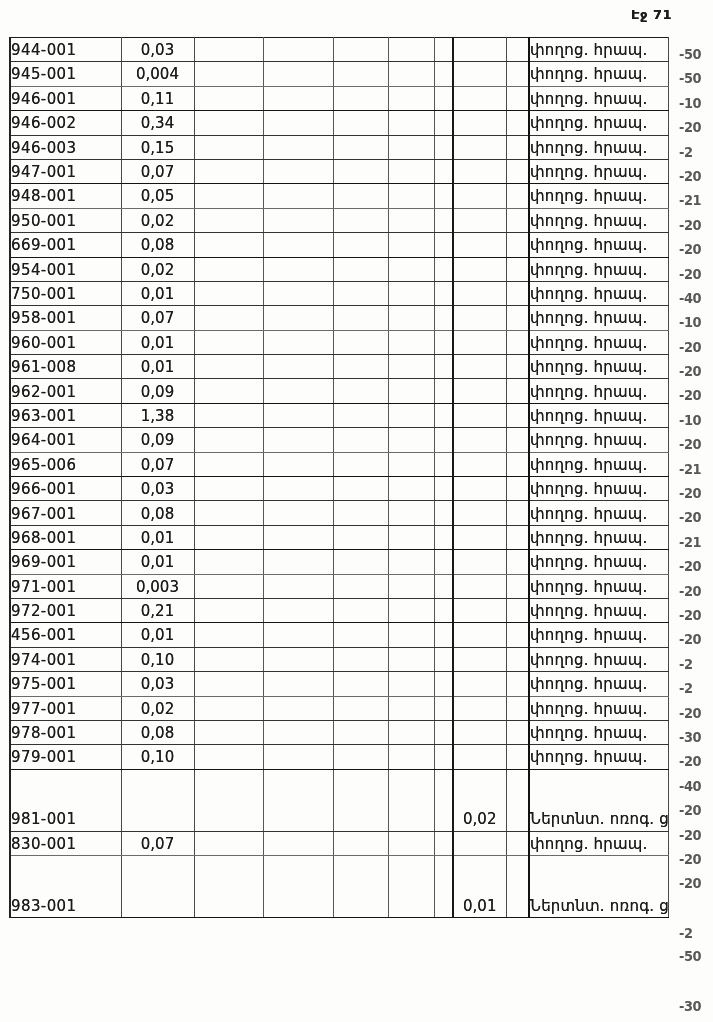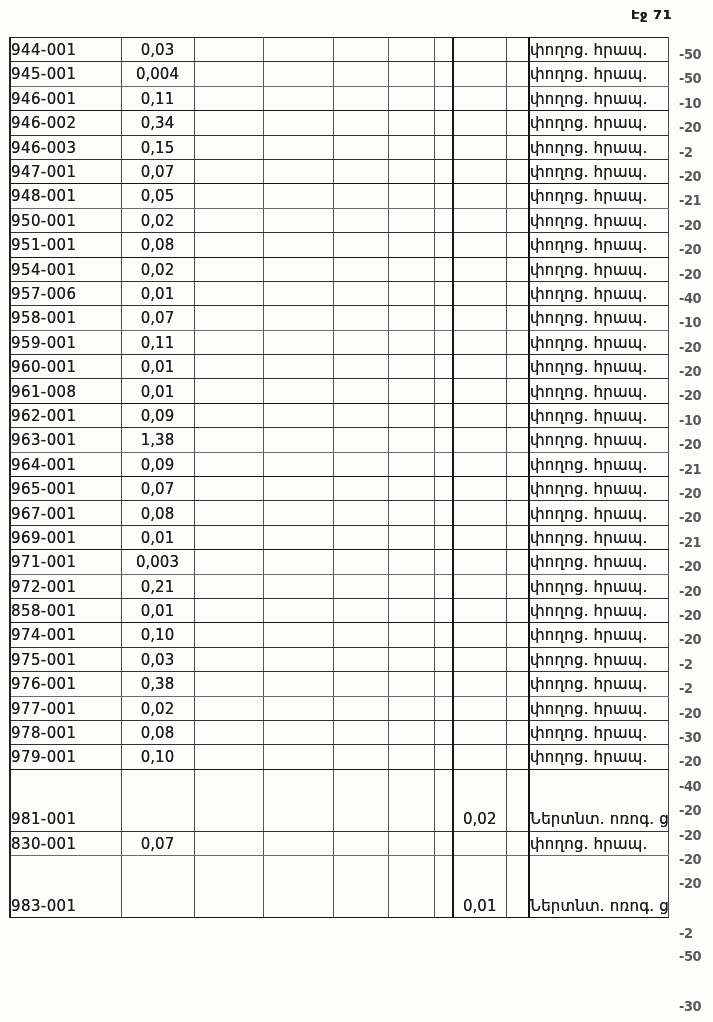--- a/index.html
+++ b/index.html
@@ -157,21 +157,21 @@
           <td class="c-e"></td>
           <td class="c-e"></td>
           <td class="c-e"></td>
           <td class="c-e"></td>
           <td class="c-e"></td>
           <td class="c-val8"></td>
           <td class="c-e"></td>
           <td class="c-desc">փողոց. հրապ.</td>
         </tr>
         <tr>
-          <td class="c-id">951-001</td>
+          <td class="c-id">669-001</td>
           <td class="c-val">0,08</td>
           <td class="c-e"></td>
           <td class="c-e"></td>
           <td class="c-e"></td>
           <td class="c-e"></td>
           <td class="c-e"></td>
           <td class="c-val8"></td>
           <td class="c-e"></td>
           <td class="c-desc">փողոց. հրապ.</td>
         </tr>
@@ -181,21 +181,21 @@
           <td class="c-e"></td>
           <td class="c-e"></td>
           <td class="c-e"></td>
           <td class="c-e"></td>
           <td class="c-e"></td>
           <td class="c-val8"></td>
           <td class="c-e"></td>
           <td class="c-desc">փողոց. հրապ.</td>
         </tr>
         <tr>
-          <td class="c-id">957-006</td>
+          <td class="c-id">750-001</td>
           <td class="c-val">0,01</td>
           <td class="c-e"></td>
           <td class="c-e"></td>
           <td class="c-e"></td>
           <td class="c-e"></td>
           <td class="c-e"></td>
           <td class="c-val8"></td>
           <td class="c-e"></td>
           <td class="c-desc">փողոց. հրապ.</td>
         </tr>
@@ -205,32 +205,20 @@
           <td class="c-e"></td>
           <td class="c-e"></td>
           <td class="c-e"></td>
           <td class="c-e"></td>
           <td class="c-e"></td>
           <td class="c-val8"></td>
           <td class="c-e"></td>
           <td class="c-desc">փողոց. հրապ.</td>
         </tr>
         <tr>
-          <td class="c-id">959-001</td>
-          <td class="c-val">0,11</td>
-          <td class="c-e"></td>
-          <td class="c-e"></td>
-          <td class="c-e"></td>
-          <td class="c-e"></td>
-          <td class="c-e"></td>
-          <td class="c-val8"></td>
-          <td class="c-e"></td>
-          <td class="c-desc">փողոց. հրապ.</td>
-        </tr>
-        <tr>
           <td class="c-id">960-001</td>
           <td class="c-val">0,01</td>
           <td class="c-e"></td>
           <td class="c-e"></td>
           <td class="c-e"></td>
           <td class="c-e"></td>
           <td class="c-e"></td>
           <td class="c-val8"></td>
           <td class="c-e"></td>
           <td class="c-desc">փողոց. հրապ.</td>
@@ -277,22 +265,34 @@
           <td class="c-e"></td>
           <td class="c-e"></td>
           <td class="c-e"></td>
           <td class="c-e"></td>
           <td class="c-e"></td>
           <td class="c-val8"></td>
           <td class="c-e"></td>
           <td class="c-desc">փողոց. հրապ.</td>
         </tr>
         <tr>
-          <td class="c-id">965-001</td>
+          <td class="c-id">965-006</td>
           <td class="c-val">0,07</td>
+          <td class="c-e"></td>
+          <td class="c-e"></td>
+          <td class="c-e"></td>
+          <td class="c-e"></td>
+          <td class="c-e"></td>
+          <td class="c-val8"></td>
+          <td class="c-e"></td>
+          <td class="c-desc">փողոց. հրապ.</td>
+        </tr>
+        <tr>
+          <td class="c-id">966-001</td>
+          <td class="c-val">0,03</td>
           <td class="c-e"></td>
           <td class="c-e"></td>
           <td class="c-e"></td>
           <td class="c-e"></td>
           <td class="c-e"></td>
           <td class="c-val8"></td>
           <td class="c-e"></td>
           <td class="c-desc">փողոց. հրապ.</td>
         </tr>
         <tr>
@@ -301,20 +301,32 @@
           <td class="c-e"></td>
           <td class="c-e"></td>
           <td class="c-e"></td>
           <td class="c-e"></td>
           <td class="c-e"></td>
           <td class="c-val8"></td>
           <td class="c-e"></td>
           <td class="c-desc">փողոց. հրապ.</td>
         </tr>
         <tr>
+          <td class="c-id">968-001</td>
+          <td class="c-val">0,01</td>
+          <td class="c-e"></td>
+          <td class="c-e"></td>
+          <td class="c-e"></td>
+          <td class="c-e"></td>
+          <td class="c-e"></td>
+          <td class="c-val8"></td>
+          <td class="c-e"></td>
+          <td class="c-desc">փողոց. հրապ.</td>
+        </tr>
+        <tr>
           <td class="c-id">969-001</td>
           <td class="c-val">0,01</td>
           <td class="c-e"></td>
           <td class="c-e"></td>
           <td class="c-e"></td>
           <td class="c-e"></td>
           <td class="c-e"></td>
           <td class="c-val8"></td>
           <td class="c-e"></td>
           <td class="c-desc">փողոց. հրապ.</td>
@@ -337,21 +349,21 @@
           <td class="c-e"></td>
           <td class="c-e"></td>
           <td class="c-e"></td>
           <td class="c-e"></td>
           <td class="c-e"></td>
           <td class="c-val8"></td>
           <td class="c-e"></td>
           <td class="c-desc">փողոց. հրապ.</td>
         </tr>
         <tr>
-          <td class="c-id">858-001</td>
+          <td class="c-id">456-001</td>
           <td class="c-val">0,01</td>
           <td class="c-e"></td>
           <td class="c-e"></td>
           <td class="c-e"></td>
           <td class="c-e"></td>
           <td class="c-e"></td>
           <td class="c-val8"></td>
           <td class="c-e"></td>
           <td class="c-desc">փողոց. հրապ.</td>
         </tr>
@@ -363,32 +375,20 @@
           <td class="c-e"></td>
           <td class="c-e"></td>
           <td class="c-e"></td>
           <td class="c-val8"></td>
           <td class="c-e"></td>
           <td class="c-desc">փողոց. հրապ.</td>
         </tr>
         <tr>
           <td class="c-id">975-001</td>
           <td class="c-val">0,03</td>
-          <td class="c-e"></td>
-          <td class="c-e"></td>
-          <td class="c-e"></td>
-          <td class="c-e"></td>
-          <td class="c-e"></td>
-          <td class="c-val8"></td>
-          <td class="c-e"></td>
-          <td class="c-desc">փողոց. հրապ.</td>
-        </tr>
-        <tr>
-          <td class="c-id">976-001</td>
-          <td class="c-val">0,38</td>
           <td class="c-e"></td>
           <td class="c-e"></td>
           <td class="c-e"></td>
           <td class="c-e"></td>
           <td class="c-e"></td>
           <td class="c-val8"></td>
           <td class="c-e"></td>
           <td class="c-desc">փողոց. հրապ.</td>
         </tr>
         <tr>

